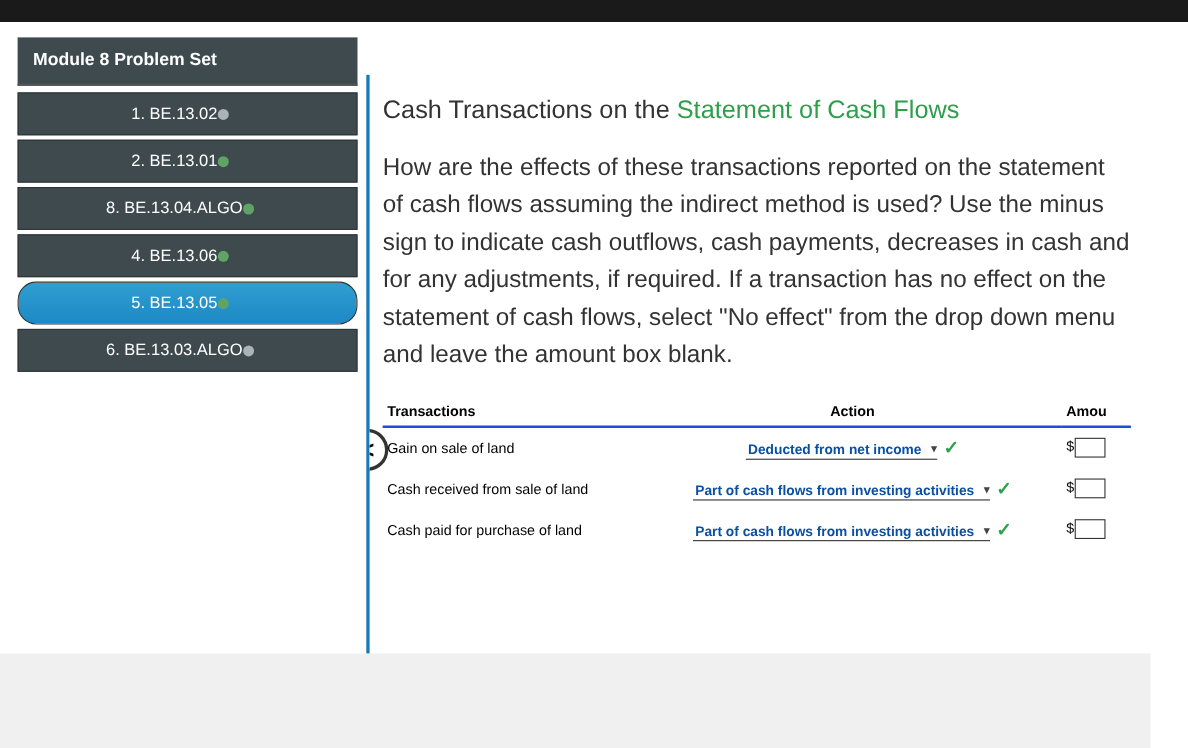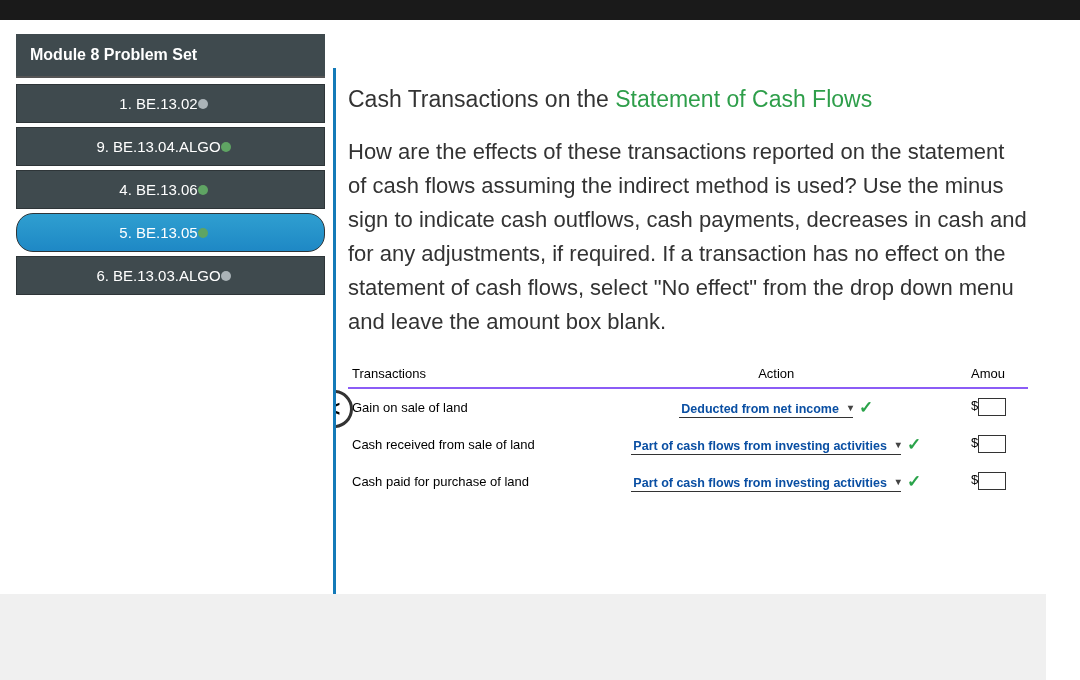--- a/index.html
+++ b/index.html
@@ -137,23 +137,23 @@
     cursor:pointer;
     z-index: 5;
   }
   table.ans {
     width: 100%;
     border-collapse: collapse;
     font-size: 13px;
     margin-top: 20px;
   }
   table.ans th {
-    font-weight: normal;
+    font-weight: bold;
     padding: 6px 10px 6px 4px;
-    border-bottom: 2px solid #8b5cf6;
+    border-bottom: 2px solid #1d4ed8;
     text-align: center;
   }
   table.ans th:first-child { text-align:left; }
   table.ans td {
     padding: 8px 10px 8px 4px;
     vertical-align: middle;
   }
   .sel {
     display:inline-block;
     color:#0a4fa3;
@@ -201,21 +201,25 @@
 <div class="container">
 
   <div class="sidebar">
     <div class="module-header">Module 8 Problem Set</div>
     <div id="nav-list">
         <div class="nav-item">
           <span>1. BE.13.02</span>
           <span class="status-dot"></span>
         </div>
         <div class="nav-item">
-          <span>9. BE.13.04.ALGO</span>
+          <span>2. BE.13.01</span>
+          <span class="status-dot done"></span>
+        </div>
+        <div class="nav-item">
+          <span>8. BE.13.04.ALGO</span>
           <span class="status-dot done"></span>
         </div>
         <div class="nav-item">
           <span>4. BE.13.06</span>
           <span class="status-dot done"></span>
         </div>
         <div class="nav-item active">
           <span>5. BE.13.05</span>
           <span class="status-dot done"></span>
         </div>

